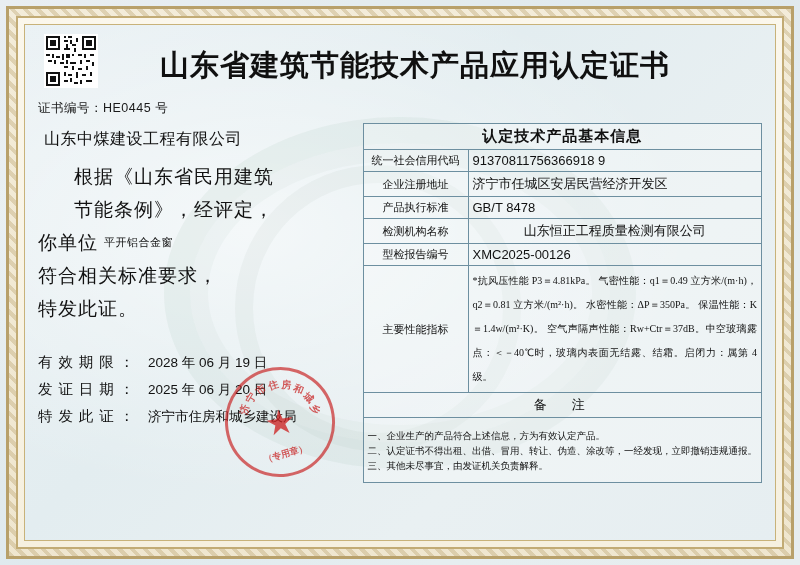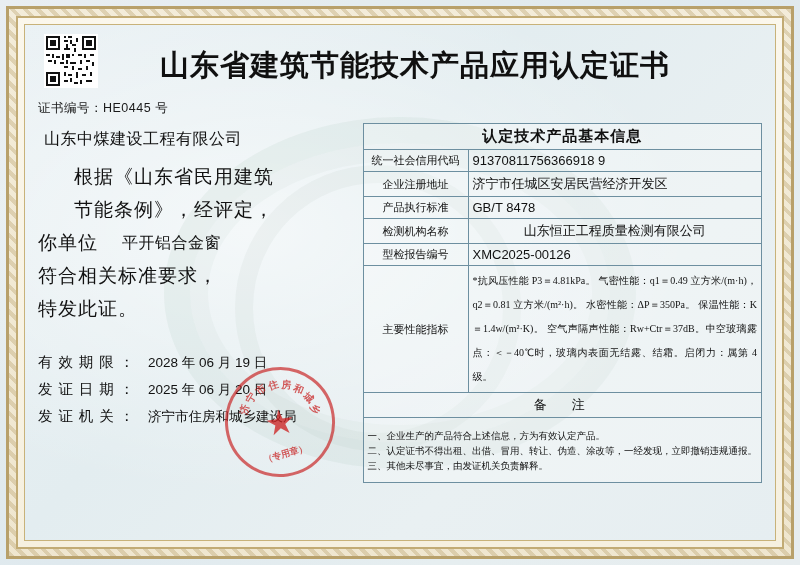--- a/index.html
+++ b/index.html
@@ -85,22 +85,22 @@
 
   .company{
     font-size:16px;color:#111;margin:6px 0 0 6px;letter-spacing:.5px;
   }
   .body-text{margin-top:10px;font-size:19px;line-height:33px;color:#111;letter-spacing:1px;}
   .body-text .ln{white-space:nowrap;}
   .indent{padding-left:36px;}
   .unit-line{display:flex;align-items:flex-start;}
   .unit-line .u-label{font-size:19px;letter-spacing:1px;}
   .unit-value{
-    font-size:16px;color:#111;border-bottom:0px solid #000;
-    margin-left:24px;letter-spacing:.5px;
+    font-size:11px;color:#111;border-bottom:0px solid #000;
+    margin-left:6px;letter-spacing:.5px;
   }
   .dates{margin-top:24px;font-size:14.5px;color:#111;line-height:26px;}
   .dates .row{display:flex;align-items:baseline;}
   .dates .lab{width:96px;text-align:justify;text-align-last:justify;font-size:14.5px;}
   .dates .val{margin-left:8px;font-size:13.5px;}
 
   
   .seal{
     position:absolute;right:24px;bottom:6px;width:104px;height:104px;border-radius:50%;
     border:3px solid rgba(200,30,30,.78);
@@ -239,21 +239,21 @@
         <div class="dates">
           <div class="row">
             <span class="lab">有效期限：</span>
             <span class="val">2028 年 06 月 19 日</span>
           </div>
           <div class="row">
             <span class="lab">发证日期：</span>
             <span class="val">2025 年 06 月 20 日</span>
           </div>
           <div class="row">
-            <span class="lab">发证机关：</span>
+            <span class="lab">特发此证：</span>
             <span class="val">济宁市住房和城乡建设局</span>
           </div>
         </div>
 
         <div class="seal">
           <div class="star">★</div>
           <div class="txt">
             <span style="transform:rotate(-70deg) translate(0,-44px)">济</span>
             <span style="transform:rotate(-50deg) translate(0,-44px)">宁</span>
             <span style="transform:rotate(-30deg) translate(0,-44px)">市</span>

